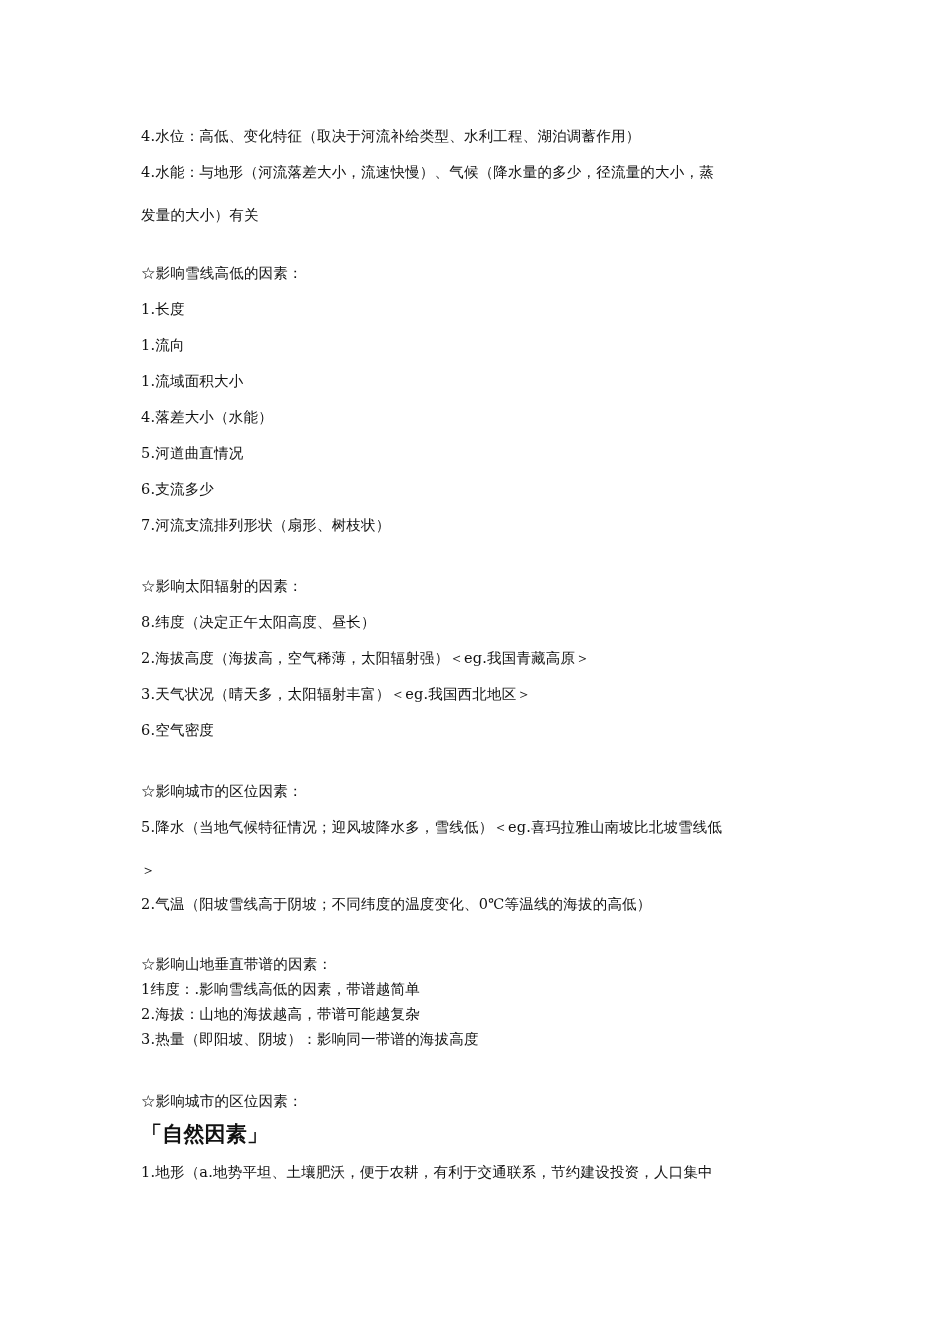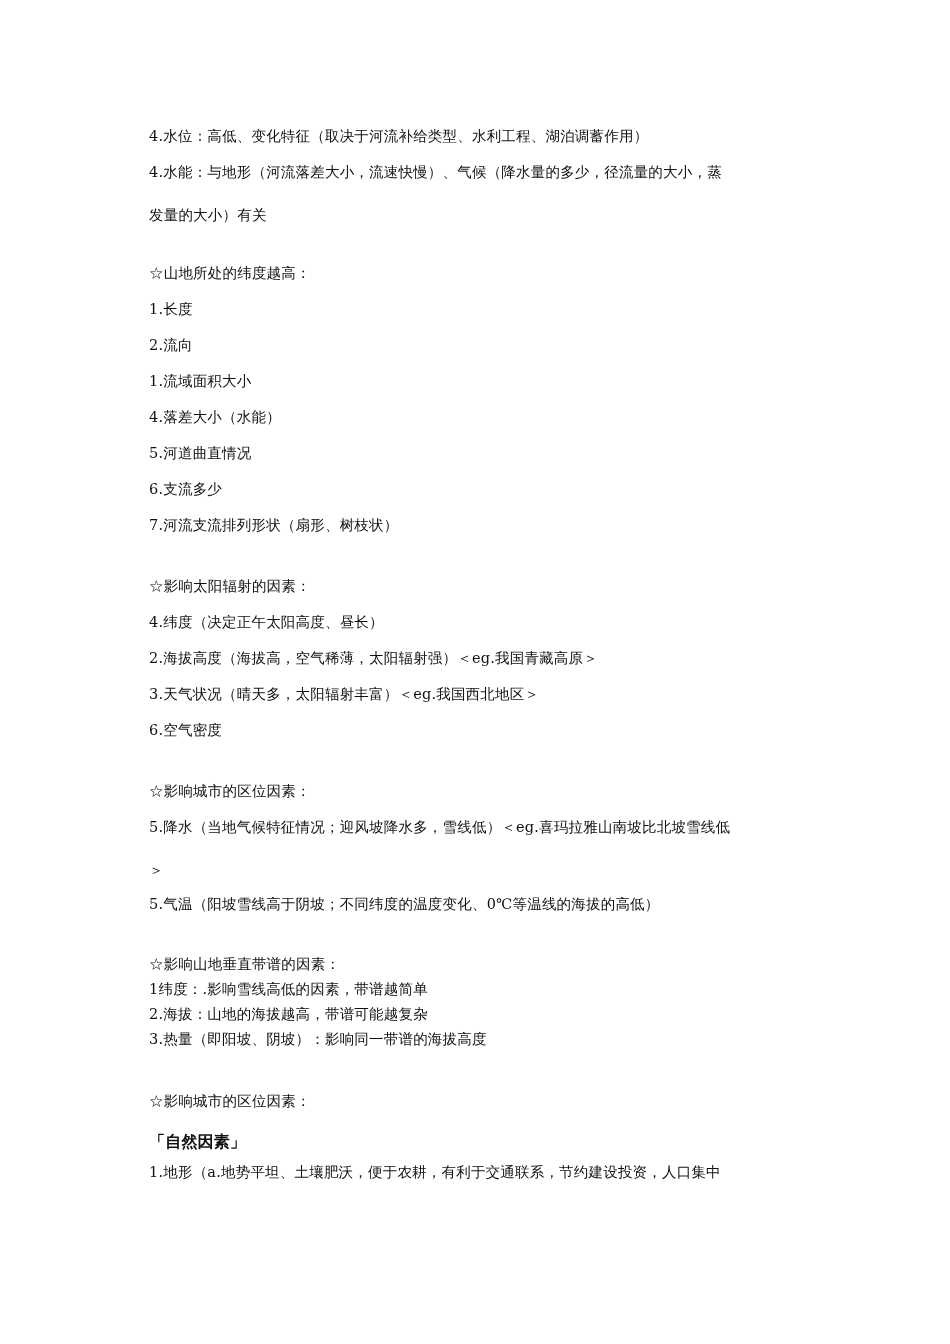--- a/index.html
+++ b/index.html
@@ -1,48 +1,48 @@
 <!DOCTYPE html>
 <html><head>
 <meta charset="utf-8">
 <style>
   html, body { margin: 0; padding: 0; background: #ffffff; }
   body { width: 950px; height: 1344px; position: relative; overflow: hidden;
          font-family: "DejaVu Serif", "Liberation Serif", serif; color: #111; }
-  .line { position: absolute; left: 149px; font-size: 14.5px; line-height: 18px;
+  .line { position: absolute; left: 141px; font-size: 14.5px; line-height: 18px;
           white-space: nowrap; letter-spacing: 0.2px; }
-  .bold { font-family: Liberation Serif, serif; font-weight: bold; font-size: 16px; margin-top: 6px; }
+  .bold { font-family: Liberation Mono, monospace; font-weight: bold; font-size: 21px; }
 </style>
 </head>
 <body>
 
 <div>
   <div class="line" style="top:127px">4.水位：高低、变化特征（取决于河流补给类型、水利工程、湖泊调蓄作用）</div>
   <div class="line" style="top:163px">4.水能：与地形（河流落差大小，流速快慢）、气候（降水量的多少，径流量的大小，蒸</div>
   <div class="line" style="top:206px">发量的大小）有关</div>
 
-  <div class="line" style="top:264px">☆山地所处的纬度越高：</div>
+  <div class="line" style="top:264px">☆影响雪线高低的因素：</div>
   <div class="line" style="top:300px">1.长度</div>
-  <div class="line" style="top:336px">2.流向</div>
+  <div class="line" style="top:336px">1.流向</div>
   <div class="line" style="top:372px">1.流域面积大小</div>
   <div class="line" style="top:408px">4.落差大小（水能）</div>
   <div class="line" style="top:444px">5.河道曲直情况</div>
   <div class="line" style="top:480px">6.支流多少</div>
   <div class="line" style="top:516px">7.河流支流排列形状（扇形、树枝状）</div>
 
   <div class="line" style="top:577px">☆影响太阳辐射的因素：</div>
-  <div class="line" style="top:613px">4.纬度（决定正午太阳高度、昼长）</div>
+  <div class="line" style="top:613px">8.纬度（决定正午太阳高度、昼长）</div>
   <div class="line" style="top:649px">2.海拔高度（海拔高，空气稀薄，太阳辐射强）＜eg.我国青藏高原＞</div>
   <div class="line" style="top:685px">3.天气状况（晴天多，太阳辐射丰富）＜eg.我国西北地区＞</div>
   <div class="line" style="top:721px">6.空气密度</div>
 
   <div class="line" style="top:782px">☆影响城市的区位因素：</div>
   <div class="line" style="top:818px">5.降水（当地气候特征情况；迎风坡降水多，雪线低）＜eg.喜玛拉雅山南坡比北坡雪线低</div>
   <div class="line" style="top:861px">＞</div>
-  <div class="line" style="top:895px">5.气温（阳坡雪线高于阴坡；不同纬度的温度变化、0℃等温线的海拔的高低）</div>
+  <div class="line" style="top:895px">2.气温（阳坡雪线高于阴坡；不同纬度的温度变化、0℃等温线的海拔的高低）</div>
 
   <div class="line" style="top:955px">☆影响山地垂直带谱的因素：</div>
   <div class="line" style="top:980px">1纬度：.影响雪线高低的因素，带谱越简单</div>
   <div class="line" style="top:1005px">2.海拔：山地的海拔越高，带谱可能越复杂</div>
   <div class="line" style="top:1030px">3.热量（即阳坡、阴坡）：影响同一带谱的海拔高度</div>
 
   <div class="line" style="top:1092px">☆影响城市的区位因素：</div>
   <div class="line bold" style="top:1127px">「自然因素」</div>
   <div class="line" style="top:1163px">1.地形（a.地势平坦、土壤肥沃，便于农耕，有利于交通联系，节约建设投资，人口集中</div>
 </div>

